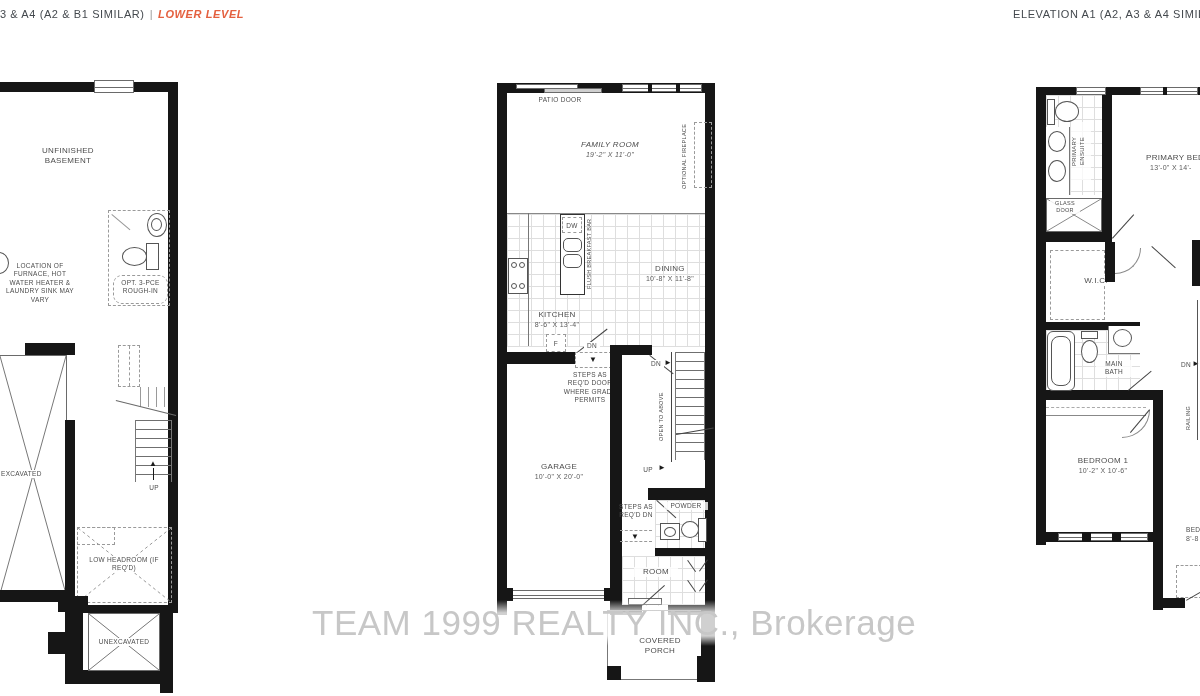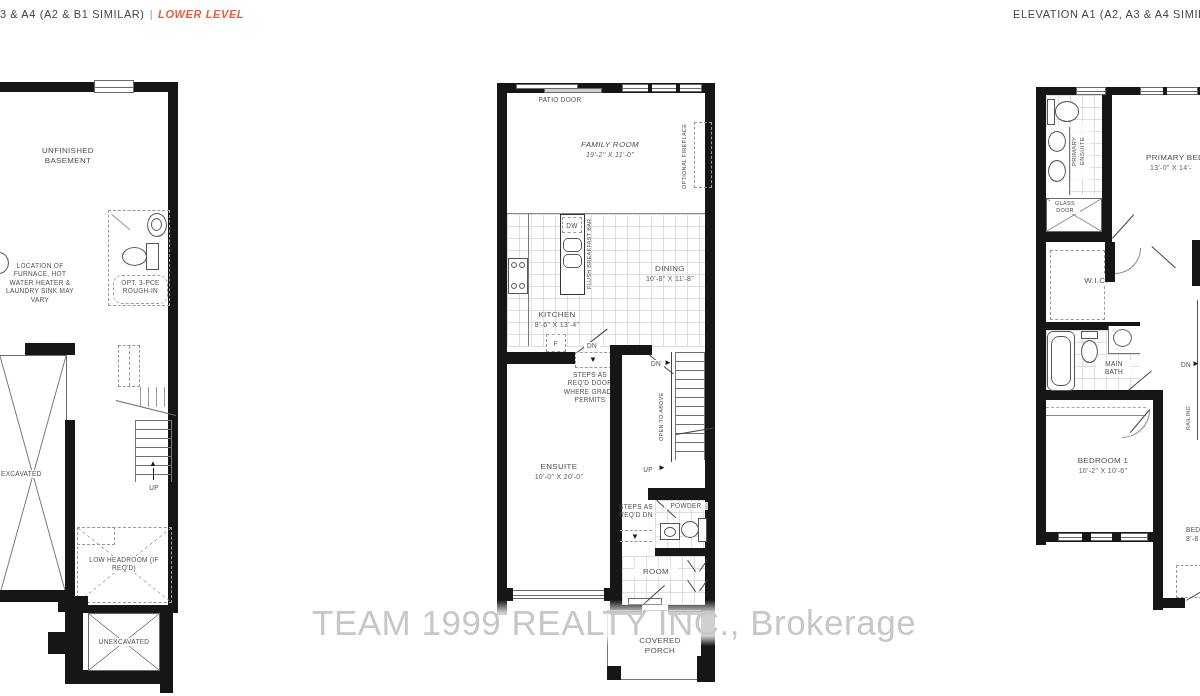--- a/index.html
+++ b/index.html
@@ -164,21 +164,21 @@
     <div class="dash lbl sm z" style="left:546px;top:334px;width:20px;height:18px;padding-top:5px;background:#fff;">F</div>
 
     <div class="wall" style="left:497px;top:352px;width:78px;height:12px;"></div>
     <div class="rline" style="left:577px;top:352px;width:38px;transform:rotate(-38deg);background:#444;"></div>
     <div class="lbl sm z" style="left:584px;top:342px;width:16px;background:#fff;">DN</div>
     <div class="dash" style="left:575px;top:352px;width:37px;height:16px;background:#fff;"></div>
     <div class="ico" style="left:589px;top:356px;">▼</div>
     <div class="lbl sm" style="left:563px;top:371px;width:54px;">STEPS AS REQ'D DOOR WHERE GRADE PERMITS</div>
 
     <div class="lbl" style="left:524px;top:462px;width:70px;">
-      <div>ENSUITE</div>
+      <div>GARAGE</div>
       <div class="dim">10'-0" X 20'-0"</div>
     </div>
     <div class="wall" style="left:610px;top:345px;width:12px;height:270px;"></div>
 
     <div class="thin" style="left:507px;top:590px;width:103px;height:9px;z-index:2;">
         <div style="position:absolute;left:0;top:4px;width:100%;height:1px;background:#6a6a6a;"></div>
       </div>
     <div class="wall" style="left:505px;top:588px;width:8px;height:13px;z-index:3;"></div>
     <div class="wall" style="left:604px;top:588px;width:8px;height:13px;z-index:3;"></div>
 

